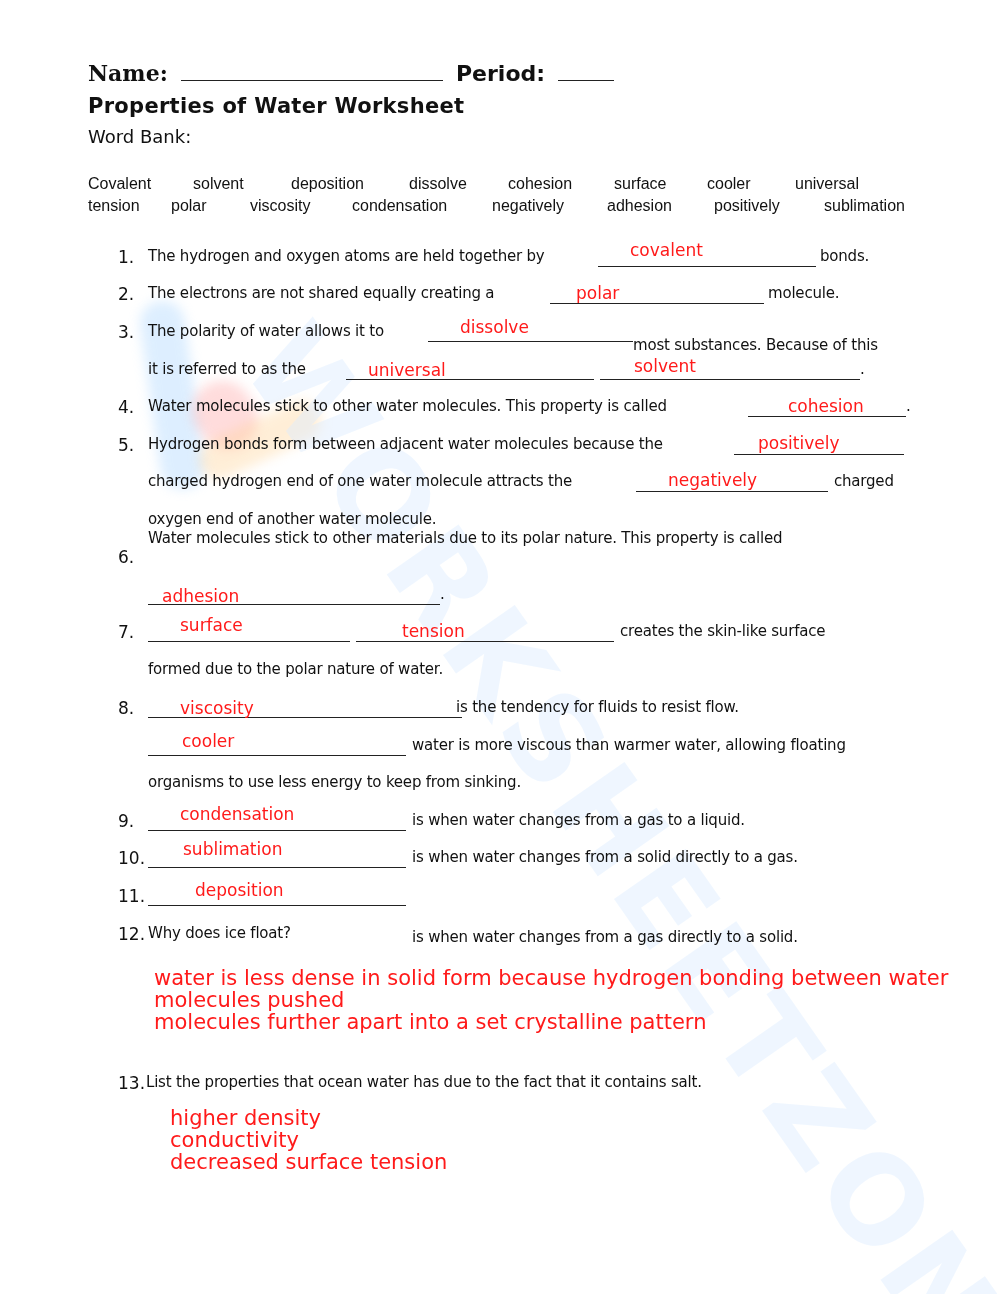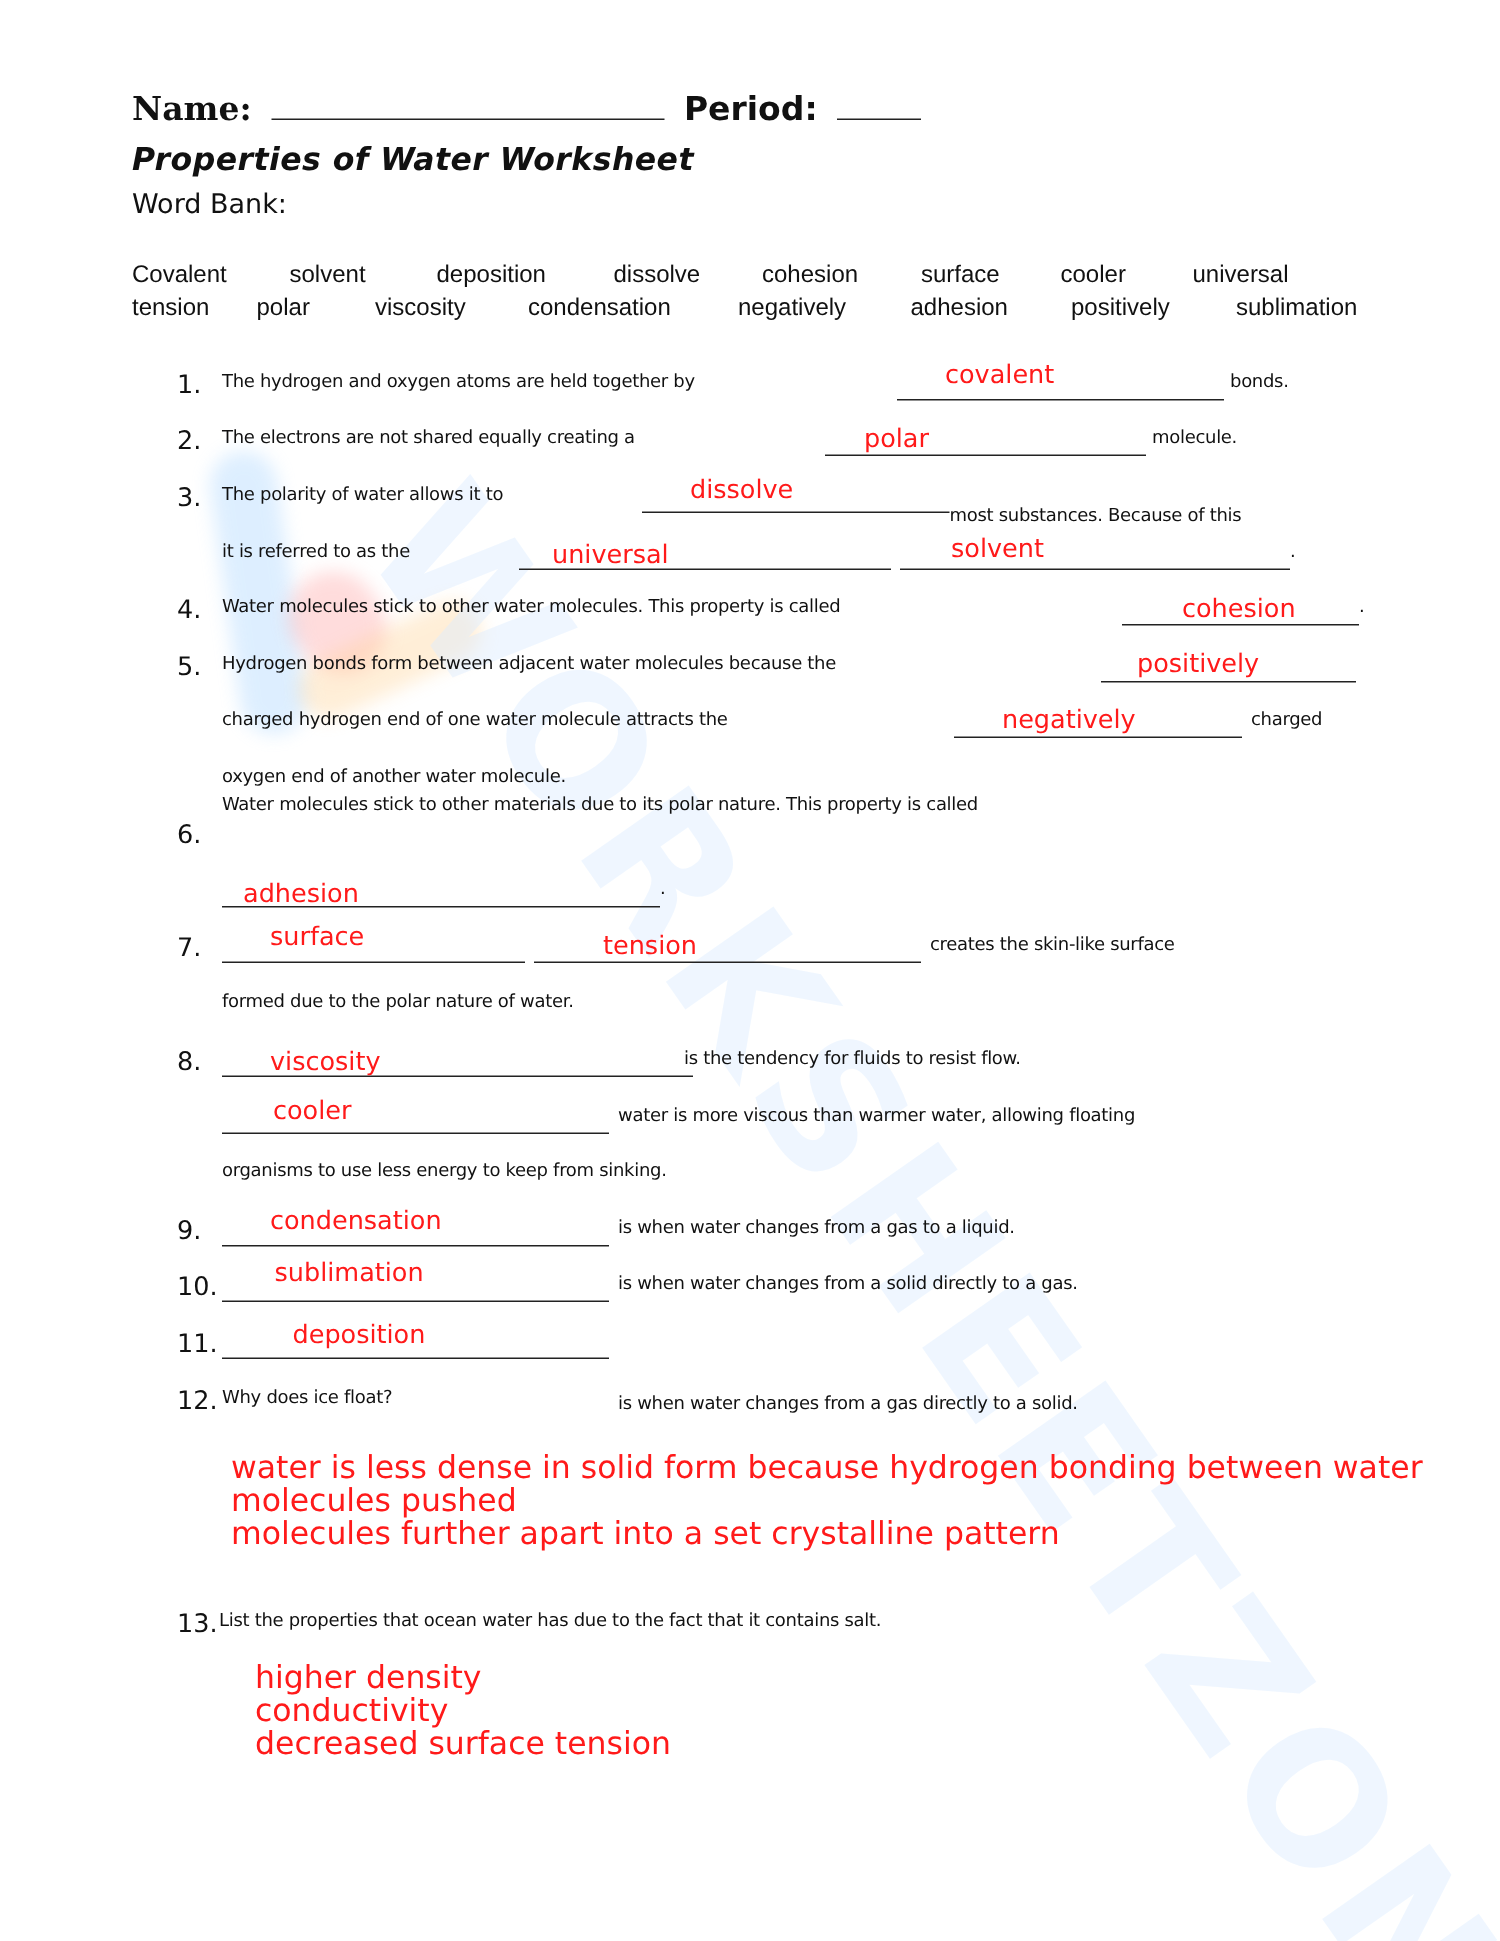--- a/index.html
+++ b/index.html
@@ -4,21 +4,21 @@
   <style>
     html, body { margin: 0; padding: 0; background: #ffffff; }
     body { width: 1000px; height: 1294px; position: relative; overflow: hidden;
            font-family: "DejaVu Sans", sans-serif; color: #111; }
     .abs { position: absolute; white-space: nowrap; }
     .hdr { font-family: "DejaVu Sans", sans-serif; font-weight: bold; font-size: 22px; }
     .name-lbl { font-family: "DejaVu Serif", serif; font-weight: bold; font-size: 22px; }
     .title { font-weight: bold; font-size: 21px; letter-spacing: 0.3px; }
     .wb-label { font-size: 18px; }
     .wb { font-family: "Liberation Sans", sans-serif; font-size: 16px; }
-    .q { font-size: 12px; letter-spacing: -0.2px; }
+    .q { font-size: 15px; letter-spacing: -0.2px; }
     .num { font-size: 17px; }
     .blank { display: inline-block; border-bottom: 1.5px solid #222; height: 18px; vertical-align: baseline; }
     .ans { color: #ff1a1a; font-size: 17px; position: absolute; white-space: nowrap; }
     .ansblock { color: #ff1a1a; font-size: 21px; line-height: 22px; position: absolute; }
     .wm { position: absolute; border-radius: 40px; filter: blur(6px); opacity: 0.35; }
     .wm-text { position: absolute; font-weight: bold; font-size: 120px; color: #dcecff; opacity: 0.45;
                transform: rotate(55deg); transform-origin: left top; letter-spacing: 6px; }
   </style>
 </head>
 <body>
@@ -29,21 +29,21 @@
   <div class="wm" style="left:195px;top:420px;width:130px;height:40px;background:#ffd08f;transform:rotate(-25deg);"></div>
   <div class="wm-text" style="left:330px;top:300px;">WORKSHEETZONE</div>
 </div>
 
 <div class="abs" style="left:88px;top:60px;">
   <span class="name-lbl">Name:</span>
   <span class="blank" style="width:262px;margin-left:8px;"></span>
   <span class="hdr" style="margin-left:8px;">Period:</span>
   <span class="blank" style="width:56px;margin-left:8px;"></span>
 </div>
-<div class="abs title" style="left:88px;top:94px;font-style:italic;">Properties of Water Worksheet</div>
+<div class="abs title" style="left:88px;top:94px;">Properties of Water Worksheet</div>
 <div class="abs wb-label" style="left:88px;top:126px;">Word Bank:</div>
 
 <div>
   <span class="abs wb" style="left:88px;top:175px;">Covalent</span>
   <span class="abs wb" style="left:193px;top:175px;">solvent</span>
   <span class="abs wb" style="left:291px;top:175px;">deposition</span>
   <span class="abs wb" style="left:409px;top:175px;">dissolve</span>
   <span class="abs wb" style="left:508px;top:175px;">cohesion</span>
   <span class="abs wb" style="left:614px;top:175px;">surface</span>
   <span class="abs wb" style="left:707px;top:175px;">cooler</span>

